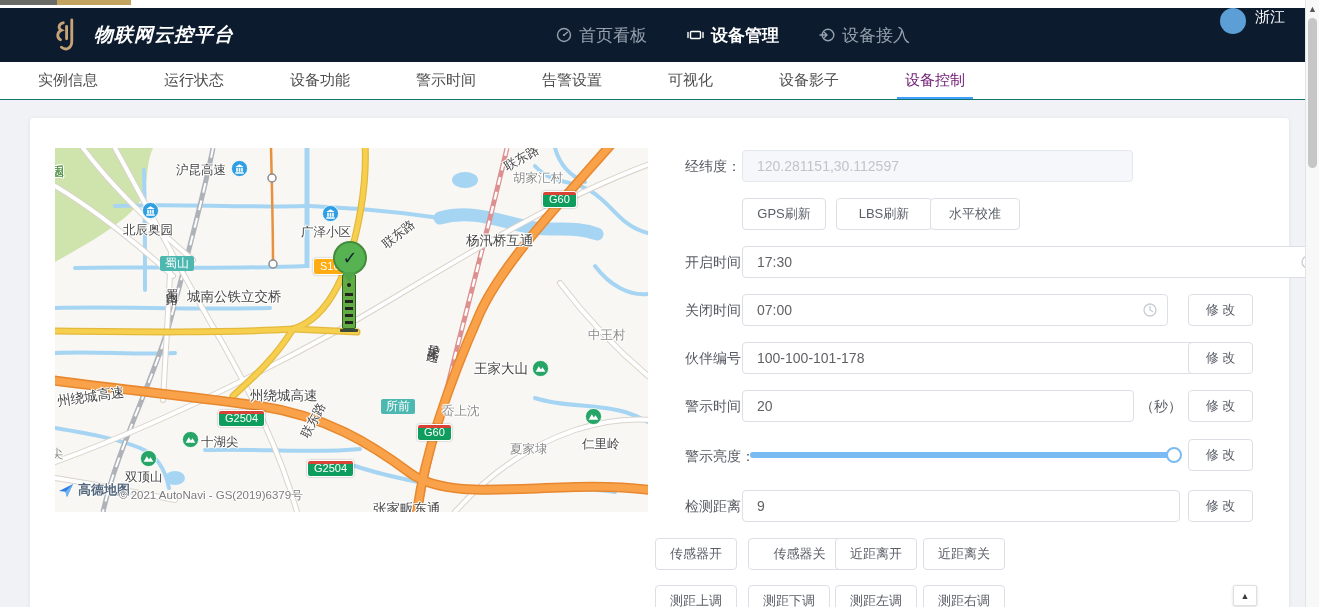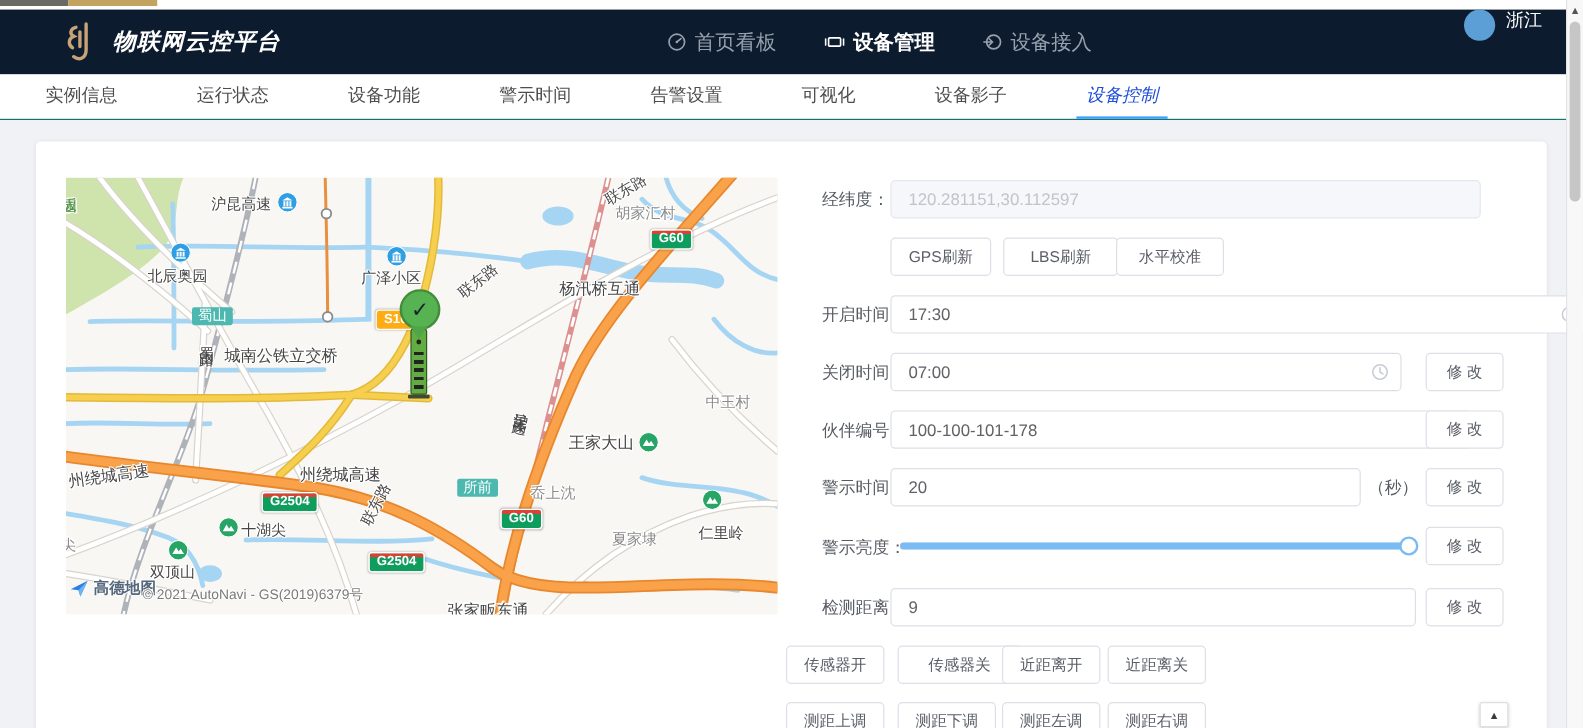--- a/index.html
+++ b/index.html
@@ -21,34 +21,34 @@
   .nav-item { display:flex; align-items:center; gap:7px; color:#96a1ae; font-size:17px; cursor:pointer; }
   .nav-item.active { color:#ffffff; font-weight:bold; }
   .nav-item svg { display:block; }
   .nav-user { position:absolute; left:1220px; top:0; height:54px; display:flex; align-items:flex-start; gap:9px; }
   .avatar { width:26px; height:26px; border-radius:50%; background:#5b9fd6; }
   .user-name { color:#ffffff; font-size:15px; }
   
   .tabsbar { position:absolute; left:0; top:62px; width:1305px; height:38px; background:#ffffff; border-bottom:1px solid #0f766e; }
   .tabs { display:flex; gap:50px; padding-left:30px; height:100%; }
   .tab { height:100%; line-height:36px; font-size:15px; color:#4e4e4e; cursor:pointer; border-bottom:2px solid transparent; padding:0 8px; white-space:nowrap; }
-  .tab.active { color:#1d4ed8; border-bottom-color:#409eff;font-style:italic; }
+  .tab.active { color:#701a75; border-bottom-color:#409eff; }
   
   .card { position:absolute; left:30px; top:118px; width:1259px; height:562px; background:#ffffff; border-radius:4px; box-shadow:0 1px 4px rgba(0,0,0,0.08); }
   
   .map { position:absolute; left:25px; top:30px; width:593px; height:364px; overflow:hidden; background:#f9f7f3; cursor:grab; }
   .map svg.base { position:absolute; left:0; top:0; }
   .mlabel { position:absolute; font-size:12.5px; color:#454545; white-space:nowrap;
     text-shadow:1px 0 0 #fff,-1px 0 0 #fff,0 1px 0 #fff,0 -1px 0 #fff,1px 1px 0 #fff,-1px -1px 0 #fff; }
   .mlabel.big { font-size:13.5px; }
   .mlabel.grey { color:#8b8b8b; }
   .mlabel.green { color:#4f9142; }
   .mlabel.vert { writing-mode:vertical-lr; letter-spacing:2px; }
   .poi-ic { position:absolute; width:17px; height:17px; }
-  .badge { position:absolute; font-size:11px; font-weight:bold; color:#fff; padding:1px 6px 2px 6px; border-radius:3px; line-height:12px; }
+  .badge { position:absolute; font-size:11px; font-weight:normal; color:#fff; padding:1px 6px 2px 6px; border-radius:3px; line-height:12px; }
   .badge.hw { background:linear-gradient(180deg,#d84335 0,#d84335 3px,#0f9d5e 3px); border:1px solid #ffffff; box-shadow:0 0 2px rgba(0,0,0,.35); }
   .badge.prov { background:#ffab12; border:1px solid #ffffff; box-shadow:0 0 2px rgba(0,0,0,.3); }
   .badge.town { background:#4cb8b0; font-weight:normal; font-size:12px; padding:1px 5px 2px 5px; border-radius:2px; }
   .pin { position:absolute; left:278px; top:93px; width:34px; height:34px; border-radius:50%;
     background:#57b351; border:2px solid #448c3c; color:#152430; font-size:18px; font-weight:bold;
     display:flex; align-items:center; justify-content:center; cursor:pointer; z-index:5; }
   .pin:after { content:""; position:absolute; left:7px; bottom:-9px; width:0; height:0;
     border-left:7px solid transparent; border-right:7px solid transparent; border-top:10px solid #4ea649; }
   .pole { position:absolute; left:287px; top:126px; width:14px; height:55px; background:#63ab43;
     border:1px solid #2d5b23; border-radius:2px; z-index:4; }
@@ -308,21 +308,21 @@
       <svg width="17" height="17" viewBox="0 0 17 17">
         <path d="M1,9 L15,2 L9,15 L7.4,9.8 Z" fill="#2f7fe0"></path>
         <path d="M15,2 L7.4,9.8 L9,15 Z" fill="#6db5f2"></path>
       </svg>
       <span class="txt">高德地图</span>
     </div>
     <div class="copyright">© 2021 AutoNavi - GS(2019)6379号</div>
   </div>
 
   <div class="flabel" style="top:32px">经纬度：</div>
-  <div class="inp-wrap disabled" style="left:712px;top:32px;width:492px">
+  <div class="inp-wrap disabled" style="left:712px;top:32px;width:391px">
     <input readonly="" value="120.281151,30.112597" style="">
   </div>
 
   <button class="btn" style="left:712px;top:80px;width:84px">GPS刷新</button>
   <button class="btn" style="left:806px;top:80px;width:96px">LBS刷新</button>
   <button class="btn" style="left:900px;top:80px;width:90px">水平校准</button>
 
   <div class="flabel" style="top:128px">开启时间：</div>
   <div class="inp-wrap" style="left:712px;top:128px;width:584px">
     <input value="17:30" style="">

